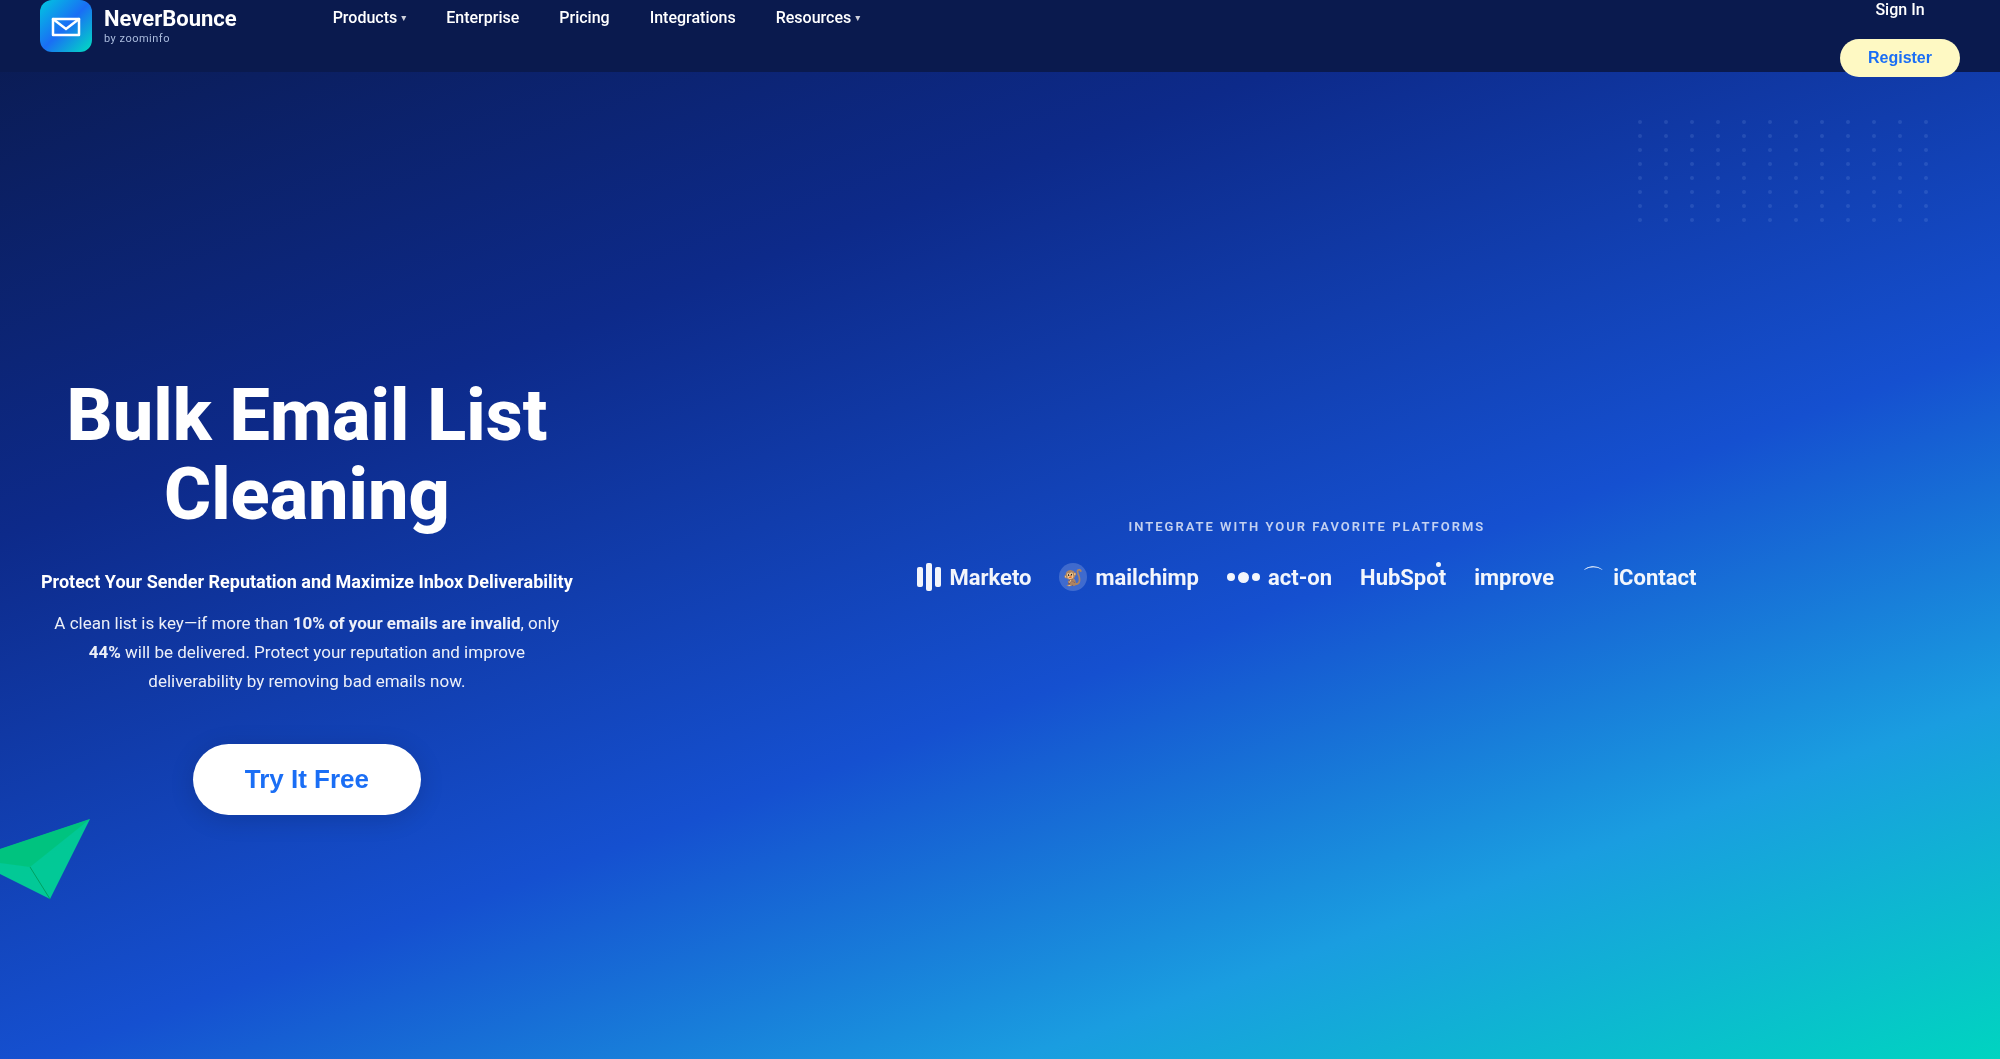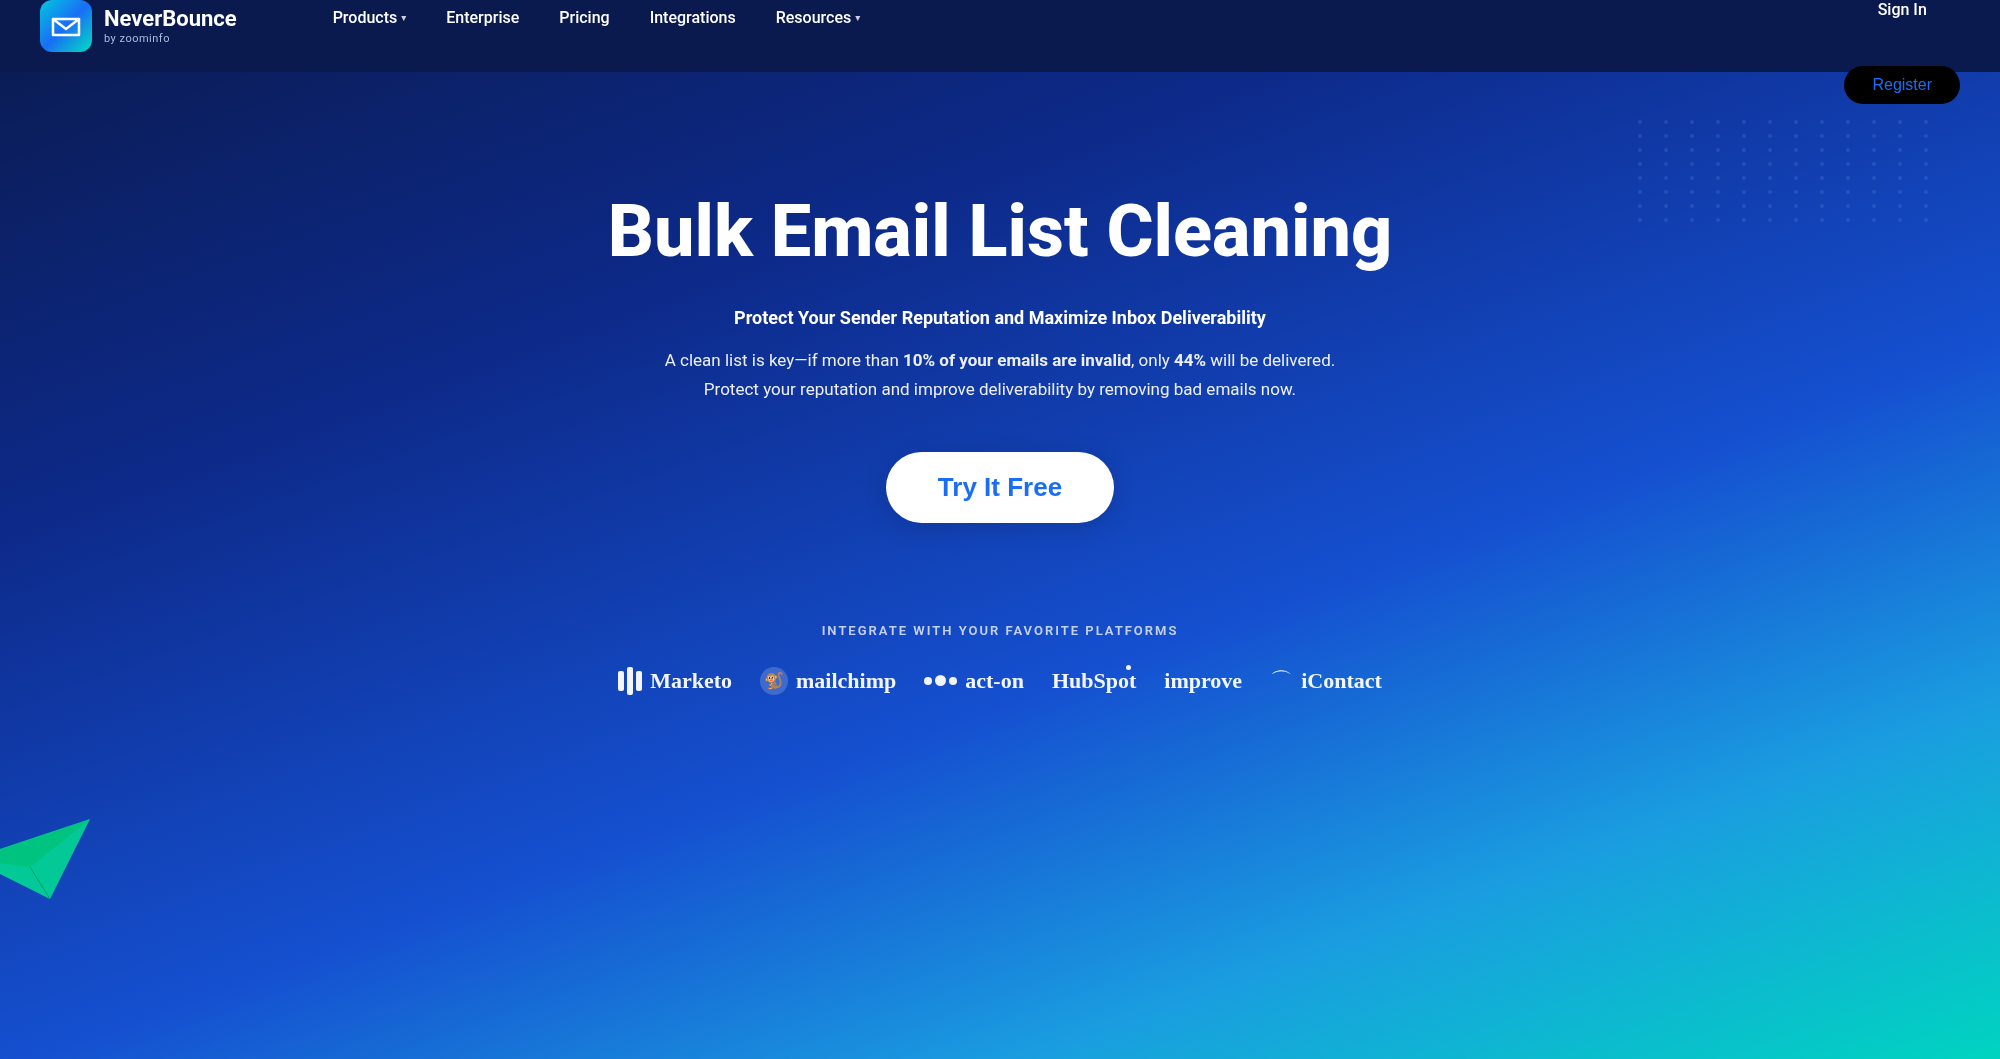--- a/index.html
+++ b/index.html
@@ -81,37 +81,36 @@
       flex-direction: column;
     }
     .sign-in {
       color: #ffffff;
       font-size: 16px;
       font-weight: 500;
       cursor: pointer;
       text-decoration: none;
     }
     .register-btn {
-      background: #000000;
+      background: #fef9c3;
       color: #1a6ef5;
       border: none;
       border-radius: 50px;
       padding: 10px 28px;
       font-size: 16px;
-      font-weight: 400;
+      font-weight: 700;
       cursor: pointer;
-      margin-top: 27px;
     }
 
     
     .hero {
       min-height: 100vh;
       background: linear-gradient(160deg, #0a1a4e 0%, #0d2a8a 30%, #1550d0 60%, #1a9de0 80%, #00d4c0 100%);
       display: flex;
-      flex-direction: column;
+      flex-direction: row;
       align-items: center;
       padding-top: 72px;
       position: relative;
       overflow: hidden;
     }
 
     
     .dots-pattern {
       position: absolute;
       right: 60px;
@@ -186,21 +185,20 @@
       letter-spacing: 2px;
       color: rgba(255,255,255,0.75);
       margin-bottom: 28px;
       text-transform: uppercase;
     }
     .integrations-logos {
       display: flex;
       align-items: center;
       gap: 28px;
       flex-wrap: wrap;
-      font-family: Liberation Serif, serif;
     }
     .integration-logo {
       color: #ffffff;
       font-size: 22px;
       font-weight: 700;
       display: flex;
       align-items: center;
       gap: 8px;
       opacity: 0.95;
     }

